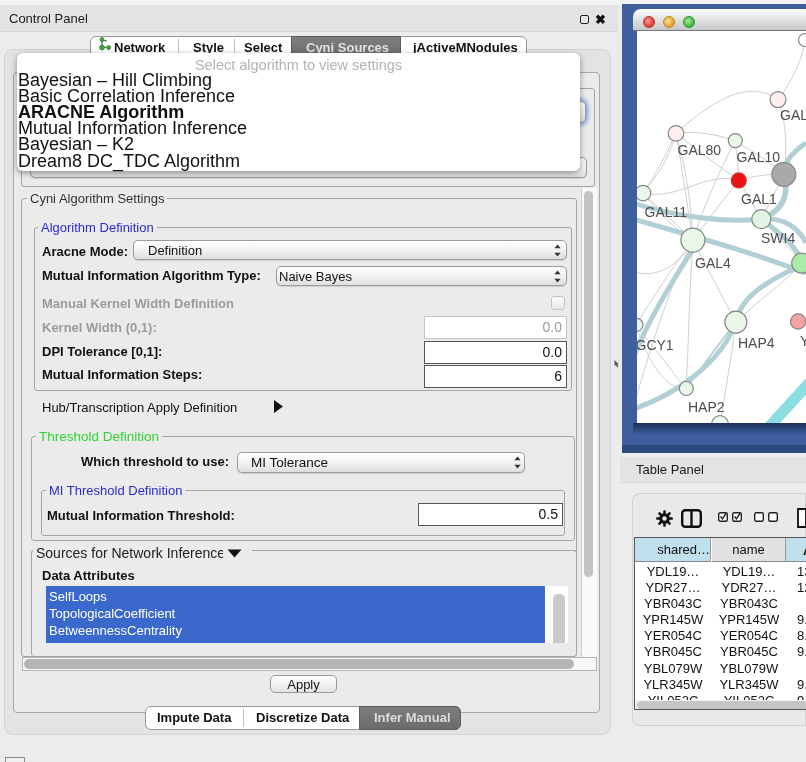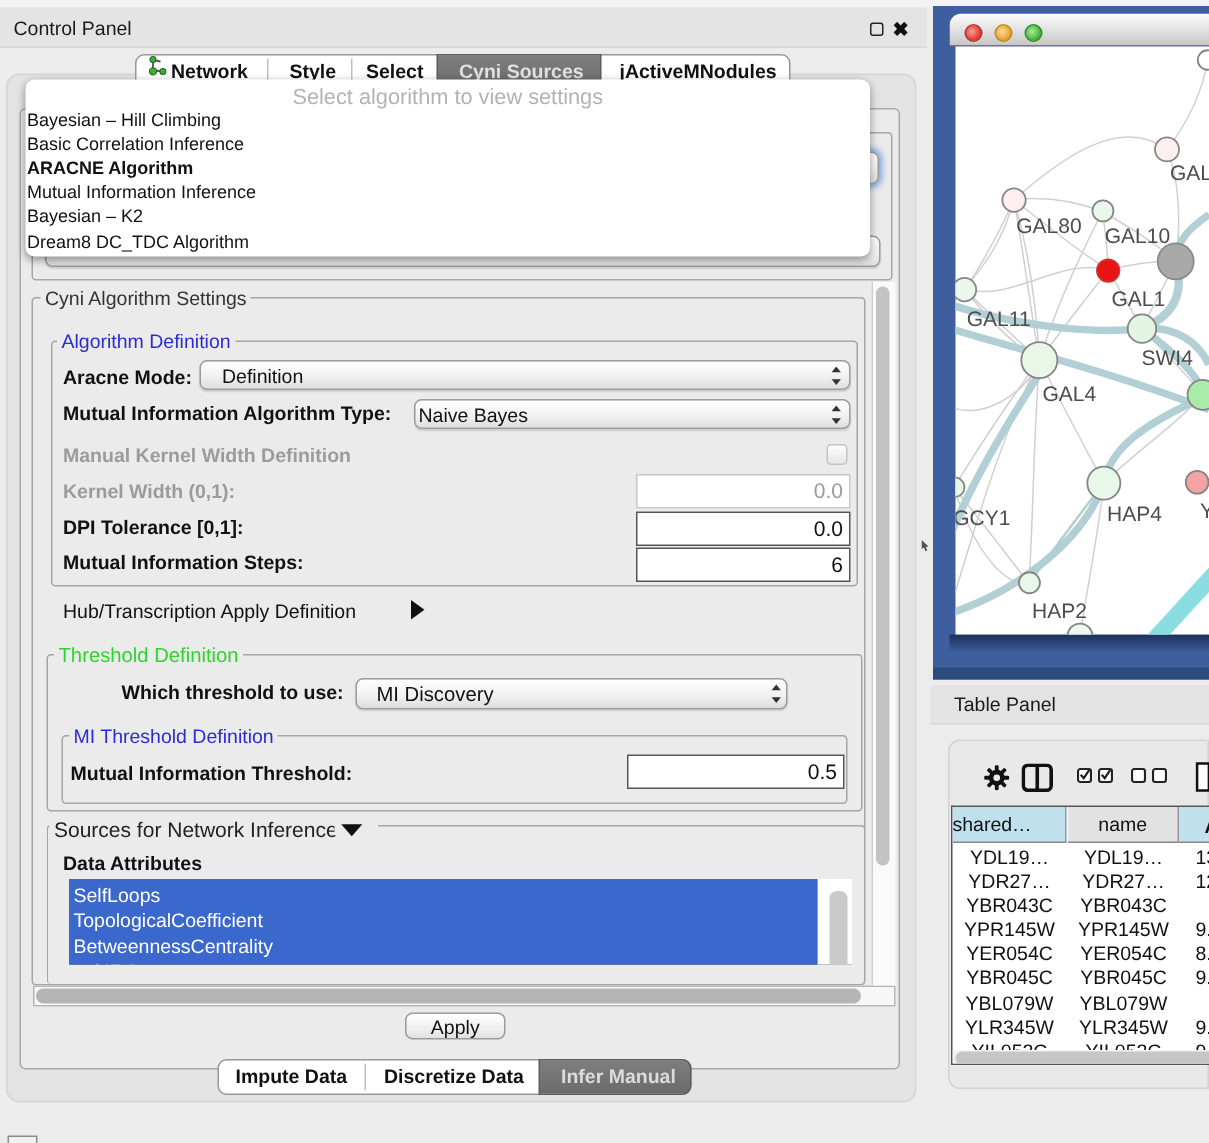--- a/index.html
+++ b/index.html
@@ -77,21 +77,21 @@
 <div class="abs" style="left:42px;top:401px;line-height:14px">Hub/Transcription Apply Definition</div>
 <svg class="abs" style="left:273px;top:399px" width="11" height="15" viewBox="0 0 11 15">
     <path d="M1 1 L10 7.5 L1 14 Z" fill="#111"></path>
   </svg>
 
 <div class="abs" style="left:31px;top:436px;width:544px;height:105px;border:1px solid #a5a5a5;border-radius:3px"></div>
 <div class="gtitle" style="left:36px;top:430px;color:#2fd42f;font-size:13.5px">Threshold Definition</div>
 
 <div class="abs bold" style="left:81px;top:455px;line-height:14px">Which threshold to use:</div>
 <div class="abs combo" style="left:237px;top:452px;width:288px;height:21px"></div>
-<div class="abs" style="left:251px;top:456px;line-height:14px;font-size:13.5px">MI Discovery</div>
+<div class="abs" style="left:251px;top:456px;line-height:14px;font-size:13.5px">MI Tolerance</div>
 <svg class="abs" style="left:513px;top:455px" width="9" height="15" viewBox="0 0 9 16">
     <path d="M4.5 1.5 L7.8 5.5 H1.2 Z M4.5 14.5 L1.2 10.5 H7.8 Z" fill="#333"></path>
   </svg>
 
 <div class="abs" style="left:41px;top:490px;width:524px;height:46px;border:1px solid #a5a5a5;border-radius:3px"></div>
 <div class="gtitle" style="left:46px;top:484px;color:#2b2bd5">MI Threshold Definition</div>
 <div class="abs bold" style="left:47px;top:509px;line-height:14px">Mutual Information Threshold:</div>
 <div class="abs fld" style="left:418px;top:503px;width:145px;height:23px;border:1.3px solid #555;line-height:20px">0.5</div>
 
 <div class="abs" style="left:31px;top:550px;width:546px;height:106px;border:1px solid #a5a5a5;border-top:1px solid #a5a5a5;border-radius:3px;border-bottom:none"></div>
@@ -118,21 +118,21 @@
 
 <div class="abs" style="left:145px;top:706px;width:316px;height:24px;background:#fff;border:1px solid #989898;border-radius:6px"></div>
 <div class="abs" style="left:359px;top:706px;width:102px;height:24px;background:linear-gradient(#7e7e7e,#6b6b6b);border:1px solid #5c5c5c;border-radius:0 6px 6px 0"></div>
 <div class="abs" style="left:243px;top:709px;width:1px;height:18px;background:#c0c0c0"></div>
 <div class="abs bold" style="left:157px;top:711px;line-height:14px">Impute Data</div>
 <div class="abs bold" style="left:256px;top:711px;line-height:14px">Discretize Data</div>
 <div class="abs bold" style="left:374px;top:711px;line-height:14px;color:#dcdcdc">Infer Manual</div>
 
 <div class="abs" style="left:17px;top:53px;width:563px;height:118px;background:#ffffff;border-radius:6px;box-shadow:0 2px 6px rgba(0,0,0,.4)"></div>
 <div class="abs" style="left:17px;top:58px;width:563px;text-align:center;color:#b3b3b3;line-height:14px;font-size:14.5px">Select algorithm to view settings</div>
-<div class="abs" style="left:18px;top:71.5px;line-height:16.2px;font-size:12px">Bayesian – Hill Climbing<br>Basic Correlation Inference<br><b>ARACNE Algorithm</b><br>Mutual Information Inference<br>Bayesian – K2<br>Dream8 DC_TDC Algorithm</div>
+<div class="abs" style="left:18px;top:71.5px;line-height:16.2px;font-size:18px">Bayesian – Hill Climbing<br>Basic Correlation Inference<br><b>ARACNE Algorithm</b><br>Mutual Information Inference<br>Bayesian – K2<br>Dream8 DC_TDC Algorithm</div>
 
 <svg class="abs" style="left:614px;top:360px" width="6" height="8" viewBox="0 0 6 8">
     <path d="M0.5 0 L0.5 6 L2 5 L3 7.5 L4.2 7 L3.2 4.6 L5 4.4 Z" fill="#555"></path>
   </svg>
 
 <div class="abs" style="left:622px;top:4px;width:184px;height:449px;background:#3e5e9e"></div>
 <div class="abs" style="left:622px;top:445px;width:184px;height:8px;background:#2b4a7e"></div>
 
 <div class="abs" style="left:633px;top:9px;width:173px;height:22px;background:linear-gradient(#fdfdfd,#c7c7c7);border-radius:8px 0 0 0;border-bottom:1px solid #777"></div>
 <div class="abs" style="left:643px;top:16px;width:12px;height:12px;border-radius:6px;background:radial-gradient(circle at 4px 4px,#f89f97,#e2423a 60%,#bf3028);border:.5px solid #b8342a"></div>
@@ -252,21 +252,21 @@
 </svg>
 <svg class="abs" style="left:754px;top:512px" width="26" height="10" viewBox="0 0 26 10">
  <rect x="0.7" y="0.7" width="8.6" height="8.6" rx="1.5" fill="#fff" stroke="#222" stroke-width="1.4"></rect>
  <rect x="14.7" y="0.7" width="8.6" height="8.6" rx="1.5" fill="#fff" stroke="#222" stroke-width="1.4"></rect>
 </svg>
 <svg class="abs" style="left:797px;top:508px" width="9" height="20" viewBox="0 0 9 20">
  <path d="M1 1 H9 V19 H1 Z" fill="#fff" stroke="#111" stroke-width="1.8"></path>
 </svg>
 
 <div class="abs" style="left:634px;top:537px;width:172px;height:173px;background:#fff;border:1px solid #555;border-right:none;overflow:hidden">
-  <div class="abs" style="left:0;top:0;width:76px;height:24px;background:#bfe0ec;border-right:1px solid #999;border-bottom:1px solid #888;text-align:left;line-height:24px">shared…</div>
+  <div class="abs" style="left:0;top:0;width:76px;height:24px;background:#bfe0ec;border-right:1px solid #999;border-bottom:1px solid #888;text-align:right;line-height:24px">shared…</div>
   <div class="abs" style="left:77px;top:0;width:74px;height:24px;background:#e2e2e2;border-right:1px solid #999;border-bottom:1px solid #888;text-align:center;line-height:24px">name</div>
   <div class="abs" style="left:151px;top:0;width:31px;height:24px;background:#bfe0ec;border-bottom:1px solid #888"></div>
     <div class="abs bold" style="left:168px;top:5px;font-size:13px">A</div>
   <div class="abs" style="left:0;top:26px;width:76px;text-align:center;line-height:16.1px">YDL19…<br>YDR27…<br>YBR043C<br>YPR145W<br>YER054C<br>YBR045C<br>YBL079W<br>YLR345W<br>YIL052C</div>
   <div class="abs" style="left:77px;top:26px;width:74px;text-align:center;line-height:16.1px">YDL19…<br>YDR27…<br>YBR043C<br>YPR145W<br>YER054C<br>YBR045C<br>YBL079W<br>YLR345W<br>YIL052C</div>
   <div class="abs" style="left:162px;top:26px;width:25px;line-height:16.1px">13<br>12<br><br>9.<br>8.<br>9.<br><br>9.<br>9.</div>
   <div class="abs" style="left:0;top:162px;width:172px;height:11px;background:#f2f2f2"></div>
   <div class="abs" style="left:2px;top:163px;width:170px;height:9px;background:#c6c6c6;border-radius:5px 0 0 5px"></div>
 </div>
 

